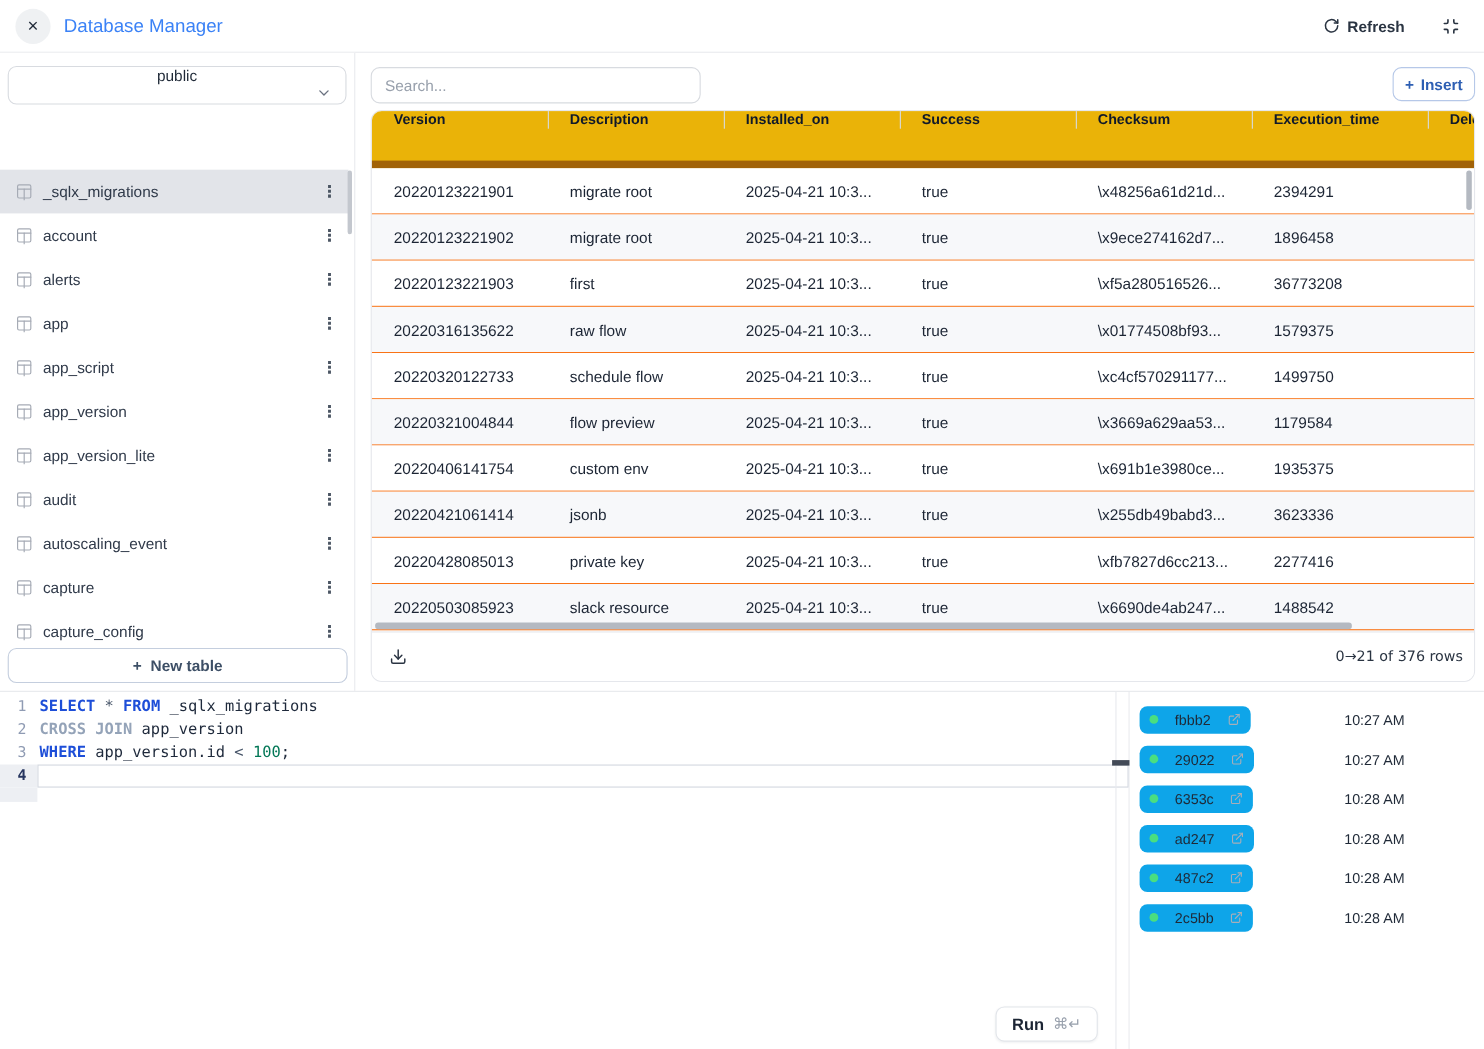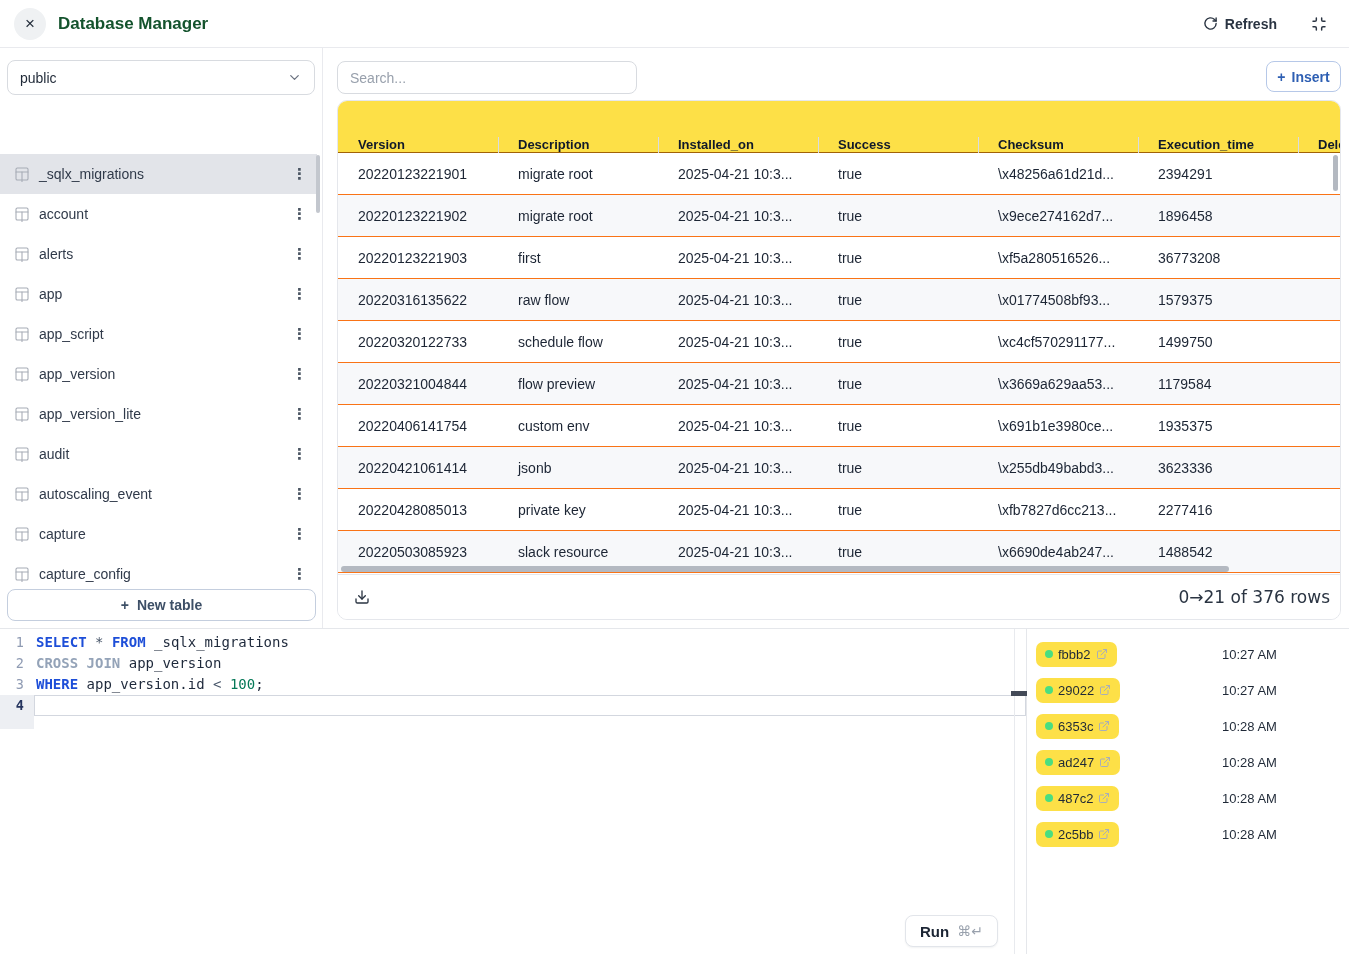--- a/index.html
+++ b/index.html
@@ -3,55 +3,55 @@
 <meta charset="utf-8">
 <style>
   * { margin:0; padding:0; box-sizing:border-box; }
   html,body { width:1349px; height:954px; background:#fff; font-family:"Liberation Sans", sans-serif; color:#1c2534; overflow:hidden; }
   svg { display:block; }
 
   
   .topbar { position:absolute; left:0; top:0; width:1349px; height:48px; background:#fff; border-bottom:1px solid #e9eaee; display:flex; align-items:center; }
   .close-btn { width:32px; height:32px; border-radius:50%; background:#eff1f3; margin-left:14px; display:flex; align-items:center; justify-content:center; cursor:pointer; }
   .close-btn span { font-size:17px; color:#1f2937; line-height:1; }
-  .app-title { margin-left:12px; font-size:17px; font-weight:700; color:#14532d; }
+  .app-title { margin-left:12px; font-size:17px; font-weight:400; color:#3b82f6; }
   .topbar-right { margin-left:auto; display:flex; }
   .refresh-btn { display:flex; align-items:center; gap:7px; color:#2a3442; font-size:14px; font-weight:600; cursor:pointer; }
   .minimize-btn { margin-left:34px; margin-right:22px; cursor:pointer; }
 
   
   .sidebar { position:absolute; left:0; top:48px; width:323px; height:580px; border-right:1px solid #e9eaee; background:#fff; }
-  .schema-select { position:absolute; left:7px; top:12px; width:308px; height:35px; border:1px solid #d8dbe0; border-radius:8px; display:flex; align-items:center; padding:0 12px; font-size:14px; color:#1f2937; cursor:pointer; background:#fff; }
+  .schema-select { position:absolute; left:7px; top:12px; width:308px; height:35px; border:1px solid #d8dbe0; border-radius:8px; display:flex; align-items:center; padding:0 12px; font-size:14px; color:#1f2937; cursor:pointer; background:#fff;flex-direction:column; }
   .schema-select .chev { margin-left:auto; }
   .table-search { position:absolute; left:7px; top:59px; width:308px; height:34px; border:1px solid #d8dbe0; border-radius:8px; padding:0 12px; font-size:14px; font-family:"Liberation Sans",sans-serif; color:#1f2937; outline:none; }
   .table-search::placeholder { color:#98a0ac; }
   .table-list { position:absolute; left:0; top:106px; width:317px; height:435px; overflow:hidden; }
   .side-item { height:40px; display:flex; align-items:center; padding:0 10px 0 14px; cursor:pointer; }
   .side-item.selected { background:#e2e4e9; }
   .side-item .t-label { margin-left:9px; font-size:14px; color:#303a4a; }
   .side-item .kebab { margin-left:auto; font-size:15px; color:#4b5563; font-weight:700; font-family:"DejaVu Sans",sans-serif; cursor:pointer; }
   .side-scrollbar { position:absolute; right:2px; top:107px; width:4px; height:58px; border-radius:2px; background:#c3c7ce; }
   .new-table-btn { position:absolute; left:7px; top:541px; width:309px; height:32px; border:1px solid #c4cede; border-radius:8px; background:#fff; display:flex; align-items:center; justify-content:center; gap:8px; font-size:14px; font-weight:700; color:#3d4f66; cursor:pointer; }
 
   
   .main-search { position:absolute; left:337px; top:61px; width:300px; height:33px; border:1px solid #d8dbe0; border-radius:8px; padding:0 12px; font-size:14px; font-family:"Liberation Sans",sans-serif; outline:none; color:#1f2937; }
   .main-search::placeholder { color:#98a0ac; }
   .insert-btn { position:absolute; left:1266px; top:61px; width:75px; height:31px; border:1px solid #b6c8e8; border-radius:8px; background:#fff; display:flex; align-items:center; justify-content:center; gap:6px; font-size:14px; font-weight:600; color:#2e5fb3; cursor:pointer; }
   .grid-card { position:absolute; left:337px; top:100px; width:1004px; height:520px; border:1px solid #e5e7ec; border-radius:10px; background:#fff; overflow:hidden; }
-  .grid-header { display:flex; height:52px; background:#fde047; border-bottom:1px solid #a16207; align-items:flex-end; }
+  .grid-header { display:flex; height:52px; background:#eab308; border-bottom:7px solid #a16207; align-items:flex-start; }
   .gh-cell { flex:0 0 160px; padding-left:20px; font-weight:700; font-size:13px; color:#10192a; position:relative; white-space:nowrap; }
   .gh-sep { position:absolute; left:0; top:50%; transform:translateY(-50%); width:1px; height:16px; background:#d8dbe2; }
   .g-row { display:flex; height:42px; align-items:center; border-bottom:1px solid #f97316; background:#fff; }
   .g-row:nth-child(even) { background:#f7f8fa; }
   .g-cell { flex:0 0 160px; padding-left:20px; font-size:14px; color:#1c2534; white-space:nowrap; overflow:hidden; }
   .h-scrollbar { position:absolute; left:3px; bottom:47px; width:888px; height:6px; border-radius:3px; background:#b4b9c1; }
   .v-scrollbar { position:absolute; right:2px; top:54px; width:5px; height:36px; border-radius:3px; background:#b4b9c1; }
   .grid-footer { position:absolute; left:0; right:0; bottom:0; height:45px; border-top:1px solid #e5e7ec; background:#fff; display:flex; align-items:center; }
   .download-btn { margin-left:16px; cursor:pointer; }
-  .rows-info { margin-left:auto; margin-right:10px; font-size:17px; color:#2a3442; font-family:"DejaVu Sans",sans-serif; }
+  .rows-info { margin-left:auto; margin-right:10px; font-size:13px; color:#2a3442; font-family:"DejaVu Sans",sans-serif; }
 
   .split-divider { position:absolute; left:0; top:628px; width:1349px; height:1px; background:#e5e7eb; }
 
   
   .editor-pane { position:absolute; left:0; top:629px; width:1027px; height:325px; background:#fff; border-right:1px solid #e5e7eb; }
   .editor-inner-line { position:absolute; left:1014px; top:0; bottom:0; width:1px; background:#e8eaee; }
   .editor-dash { position:absolute; left:1011px; top:62px; width:16px; height:5px; background:#434a57; }
   .code-area { position:absolute; left:0; top:3px; right:0; font-family:"DejaVu Sans Mono", monospace; font-size:14px; }
   .code-line { display:flex; height:21px; line-height:21px; }
   .gutter-cell { flex:0 0 34px; text-align:right; padding-right:10px; color:#8f9bb3; font-size:13.5px; }
@@ -64,21 +64,21 @@
   .tok-op { color:#475569; }
   .tok-num { color:#047857; }
   .tok-plain { color:#1e293b; }
   .run-btn { position:absolute; left:905px; top:286px; height:32px; padding:0 14px; border:1px solid #e2e5ea; border-radius:8px; background:#fff; box-shadow:0 1px 2px rgba(20,28,44,.06); display:flex; align-items:center; gap:8px; cursor:pointer; }
   .run-label { font-size:15px; font-weight:700; color:#1c2534; }
   .run-shortcut { font-size:14px; color:#99a1ad; font-family:"DejaVu Sans",sans-serif; }
 
   
   .history-pane { position:absolute; left:1027px; top:629px; width:322px; height:325px; background:#fff; padding-top:7px; }
   .hist-row { position:relative; height:36px; display:flex; align-items:center; }
-  .hist-pill { margin-left:9px; display:inline-flex; align-items:center; gap:5px; padding:5px 9px; background:#fde047; border-radius:7px; cursor:pointer; }
+  .hist-pill { margin-left:9px; display:inline-flex; align-items:center; gap:15px; padding:5px 9px; background:#0ea5e9; border-radius:7px; cursor:pointer; }
   .hist-dot { width:8px; height:8px; border-radius:50%; background:#4ade80; }
   .hist-id { font-size:13px; font-weight:500; color:#1f2937; }
   .hist-time { position:absolute; left:195px; font-size:13px; color:#1f2937; }
 </style>
 </head>
 <body>
 
 <div class="topbar">
   <div class="close-btn">
     <span>×</span>

